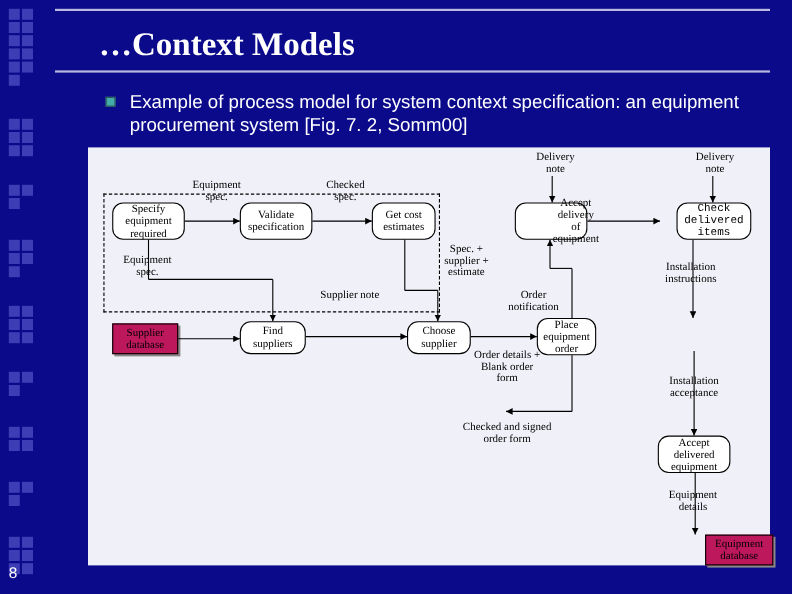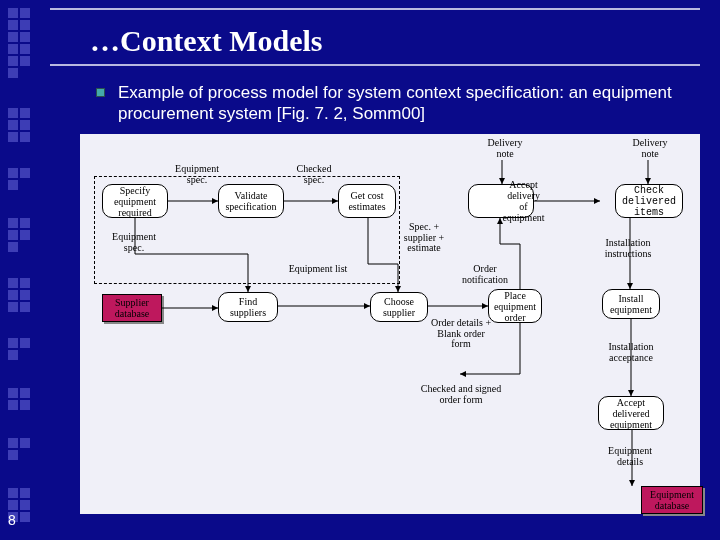--- a/index.html
+++ b/index.html
@@ -184,34 +184,33 @@
   <div class="dbox rounded" style="left:22px;top:50px;width:66px;height:34px;">Specify equipment required</div>
   <div class="dbox rounded" style="left:138px;top:50px;width:66px;height:34px;">Validate specification</div>
   <div class="dbox rounded" style="left:258px;top:50px;width:58px;height:34px;">Get cost estimates</div>
   <div class="dbox rounded" style="left:388px;top:50px;width:66px;height:34px;padding-left:47px;">Accept delivery of equipment</div>
   <div class="dbox rounded" style="left:535px;top:50px;width:68px;height:34px;font-family:Liberation Mono, monospace;">Check delivered items</div>
 
   <div class="dbox shadowed" style="left:22px;top:160px;width:60px;height:28px;">Supplier database</div>
   <div class="dbox rounded" style="left:138px;top:158px;width:60px;height:30px;">Find suppliers</div>
   <div class="dbox rounded" style="left:290px;top:158px;width:58px;height:30px;">Choose supplier</div>
   <div class="dbox rounded" style="left:408px;top:155px;width:54px;height:34px;">Place equipment order</div>
-  <div class="dbox rounded" style="left:522px;top:155px;width:58px;height:30px;">Install equipment</div>
 
   <div class="dbox rounded" style="left:518px;top:262px;width:66px;height:34px;">Accept delivered equipment</div>
   <div class="dbox shadowed" style="left:522px;top:352px;width:62px;height:28px;margin-left:39px;">Equipment database</div>
 
   <div class="dlabel" style="left:400px;top:4px;width:50px;">Delivery note</div>
   <div class="dlabel" style="left:545px;top:4px;width:50px;">Delivery note</div>
   <div class="dlabel" style="left:92px;top:30px;width:50px;">Equipment spec.</div>
   <div class="dlabel" style="left:212px;top:30px;width:44px;">Checked spec.</div>
   <div class="dlabel" style="left:317px;top:88px;width:54px;">Spec. + supplier + estimate</div>
   <div class="dlabel" style="left:356px;top:130px;width:58px;margin-left:20px;">Order notification</div>
   <div class="dlabel" style="left:518px;top:104px;width:60px;">Installation instructions</div>
   <div class="dlabel" style="left:26px;top:98px;width:56px;">Equipment spec.</div>
-  <div class="dlabel" style="left:208px;top:130px;width:60px;">Equipment list</div>
+  <div class="dlabel" style="left:208px;top:130px;width:60px;">Supplier note</div>
   <div class="dlabel" style="left:348px;top:184px;width:66px;">Order details + Blank order form</div>
   <div class="dlabel" style="left:336px;top:250px;width:90px;">Checked and signed order form</div>
   <div class="dlabel" style="left:520px;top:208px;width:62px;">Installation acceptance</div>
   <div class="dlabel" style="left:522px;top:312px;width:56px;">Equipment details</div>
 
   <svg class="arrows">
     <defs>
       <marker id="ah" markerWidth="8" markerHeight="8" refX="6" refY="3" orient="auto">
         <path d="M0,0 L6,3 L0,6 Z" fill="#000"></path>
       </marker>

